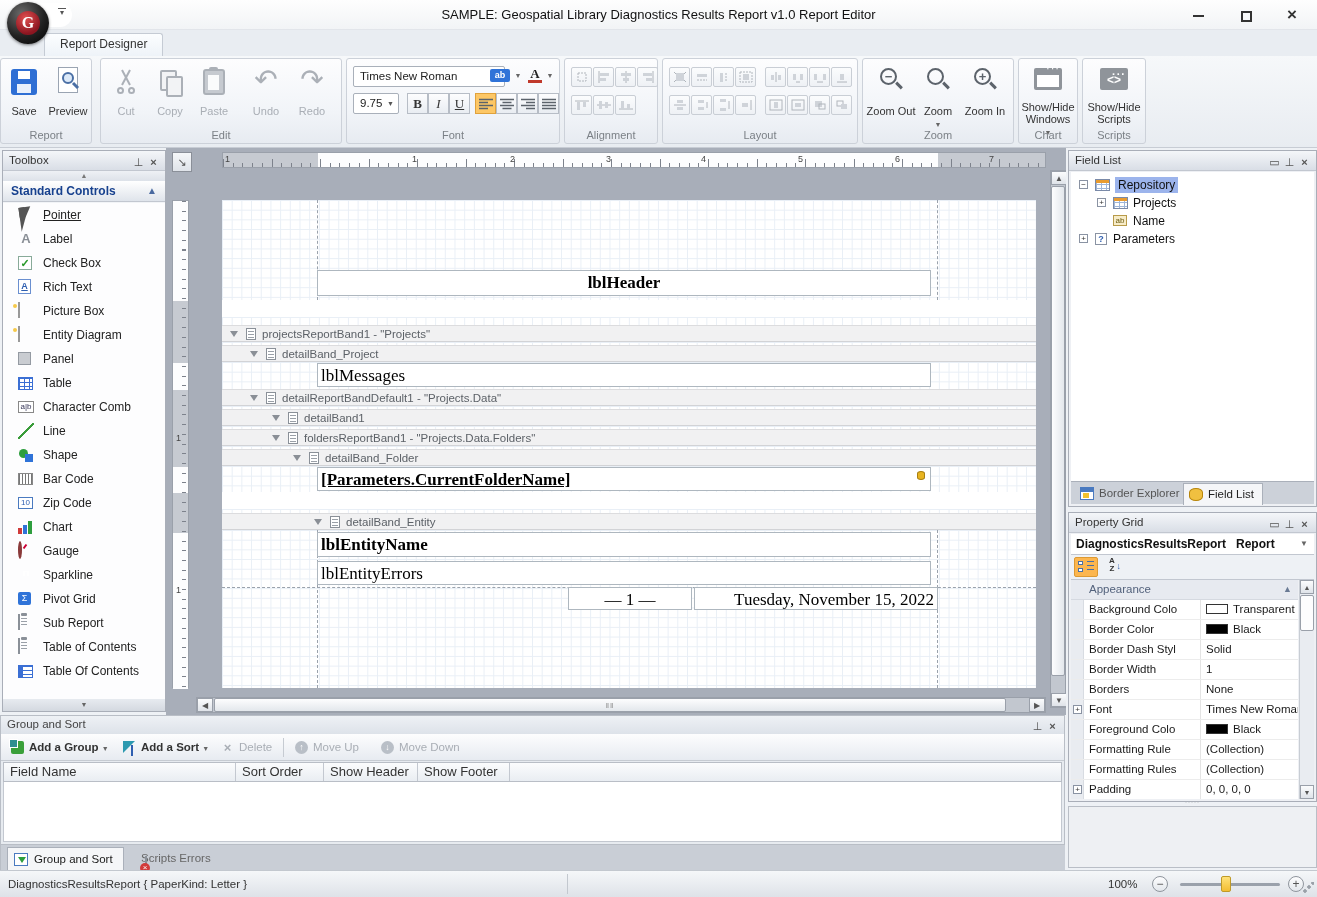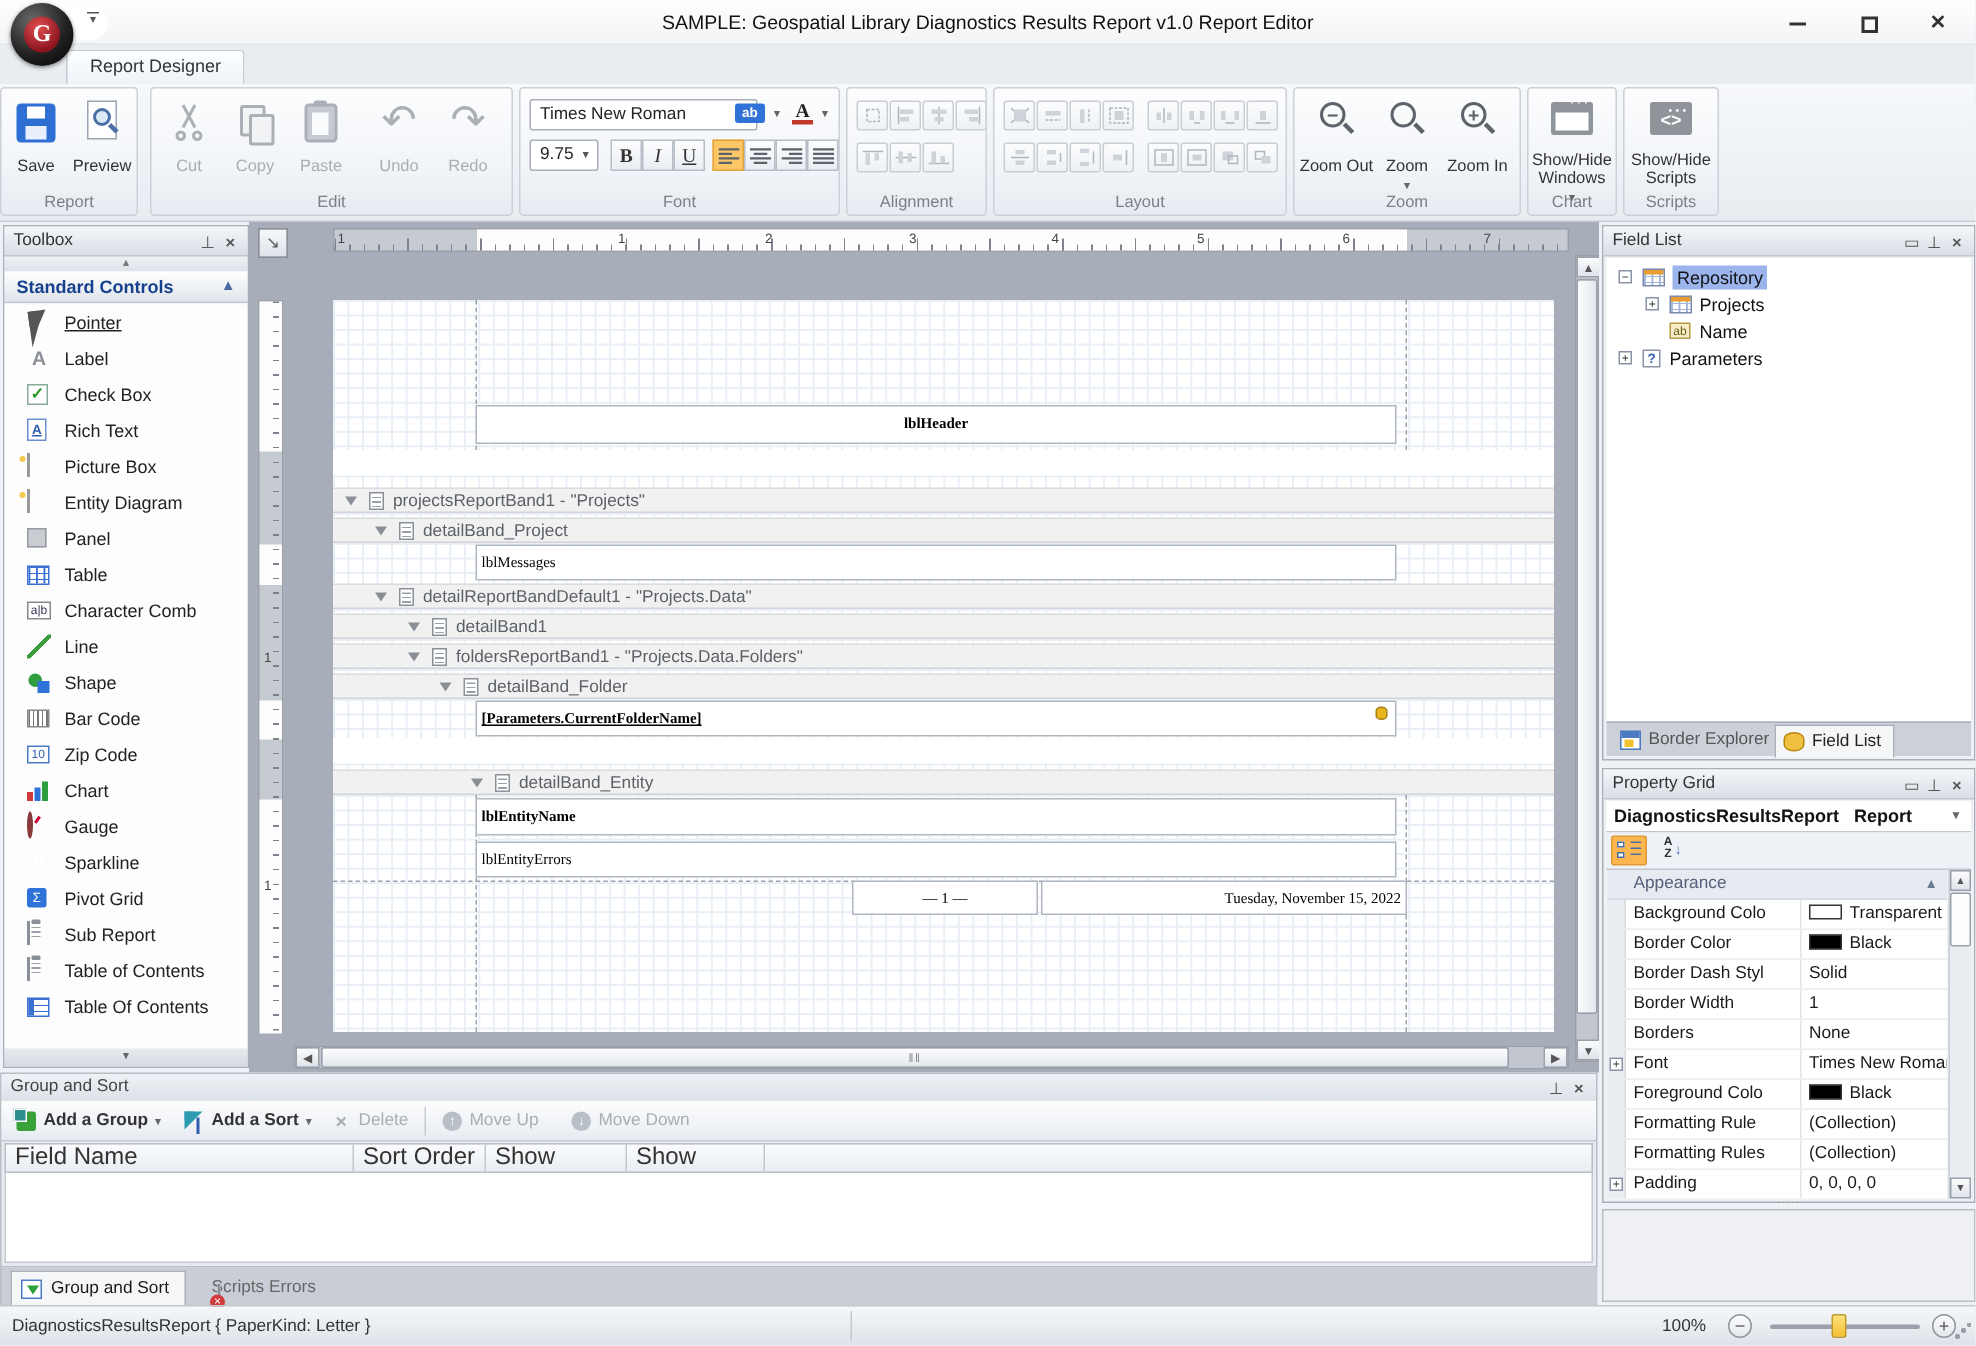--- a/index.html
+++ b/index.html
@@ -158,21 +158,21 @@
   background-image:linear-gradient(to right,#e9eff6 1px,transparent 1px),linear-gradient(to bottom,#e9eff6 1px,transparent 1px);
   background-size:9.7px 9.7px; }
 .mline { position:absolute; top:0; bottom:0; width:0; border-left:1px dashed #9aa2ac; }
 .ml-l { left:95px; } .ml-r { left:715px; }
 .bandstrip { position:absolute; left:0; width:814px; height:17px; background:#f1f1f2; border-top:1px solid #dcdcde; border-bottom:1px solid #d2d3d6; }
 .bandstrip .tri { position:absolute; top:5px; width:0; height:0; border-left:4px solid transparent; border-right:4px solid transparent; border-top:6px solid #8a8f96; }
 .bandstrip .bic { position:absolute; top:2px; width:10px; height:12px; border:1px solid #8a9098; background:#fff; }
 .bandstrip .bic:before { content:""; position:absolute; left:1px; top:2px; width:6px; height:7px;
   background:repeating-linear-gradient(to bottom,#9aa0a8 0 1px,transparent 1px 3px); }
 .bandstrip .bname { position:absolute; top:2px; font-size:11.5px; color:#5c6167; white-space:nowrap; }
-.ctl { position:absolute; background:#fff; border:1px solid #aeb7bf; font-family:"Liberation Serif","DejaVu Serif",serif; font-size:10px; color:#000; line-height:23px; white-space:nowrap; overflow:hidden; }
+.ctl { position:absolute; background:#fff; border:1px solid #aeb7bf; font-family:"Liberation Serif","DejaVu Serif",serif; font-size:17px; color:#000; line-height:23px; white-space:nowrap; overflow:hidden; }
 .ctl.b { font-weight:bold; }
 .ctl.u { text-decoration:underline; }
 .ctl .pad { padding:0 3px; }
 .dbicon { position:absolute; right:5px; top:3px; width:8px; height:9px; background:#e8b420; border:1px solid #a87f10; border-radius:50% / 30%; }
 .dashh { position:absolute; left:0; width:814px; height:0; border-top:1px dashed #9aa2ac; }
 
 
 #hscroll { position:absolute; left:30px; top:549px; width:850px; height:16px; background:#c2c7cf; border:1px solid #9aa0aa; }
 .sbtn { position:absolute; top:0; width:16px; height:14px; background:linear-gradient(#fbfcfd,#dfe3e9); border:1px solid #9aa0aa; text-align:center; font-size:8px; color:#555; line-height:13px; }
 #hthumb { position:absolute; left:17px; top:0; width:792px; height:14px; background:linear-gradient(#fdfdfe,#e3e7ec); border:1px solid #9aa0aa; border-radius:2px; text-align:center; font-size:8px; color:#888; line-height:13px; letter-spacing:1px; }
@@ -234,21 +234,21 @@
 .gsbtn .bic { position:absolute; left:4px; top:4px; width:13px; height:13px; }
 .gsbtn.dis { color:#a9aeb5; }
 .gic-group { background:#3aa03a; border-radius:2px; }
 .gic-group:before { content:""; position:absolute; left:-2px; top:-2px; width:7px; height:7px; background:#2e8f8f; border:1px solid #fff; }
 .gic-sort { width:0 !important; height:0 !important; border-left:6px solid #2e9ab0; border-top:6px solid #2e9ab0; border-right:6px solid transparent; border-bottom:6px solid transparent; }
 .gic-sort:before { content:""; position:absolute; left:2px; top:-2px; width:2px; height:11px; background:#2f5fb0; }
 .gic-x { color:#a9aeb5; font-size:13px; font-weight:bold; line-height:13px; text-align:center; width:13px; }
 .gic-circ { background:#b9bfc7; border-radius:50%; color:#fff; font-size:9px; line-height:13px; text-align:center; width:13px; }
 .gs-sep { position:absolute; top:4px; width:1px; height:19px; background:#c6cbd2; }
 #gs-header { position:absolute; left:2px; top:46px; right:2px; height:20px; background:linear-gradient(#fbfcfd,#e9edf2); border:1px solid #b9bec6; }
-.gs-col { position:absolute; top:0; height:18px; line-height:18px; font-size:16px; color:#333; padding-left:6px; border-right:1px solid #c3c8d0; }
+.gs-col { position:absolute; top:0; height:18px; line-height:18px; font-size:13px; color:#333; padding-left:6px; border-right:1px solid #c3c8d0; }
 #gs-body { position:absolute; left:2px; top:66px; right:2px; bottom:2px; background:#fff; border:1px solid #c3c8d0; border-top:none; }
 
 
 #bottomtabs { position:absolute; left:0; top:845px; width:1065px; height:25px; background:#c9ced6; border-left:1px solid #b9bec6; }
 .btab { position:absolute; top:2px; height:23px; padding:0 10px 0 26px; line-height:22px; font-size:11.5px; color:#666; }
 .btab.active { background:#f5f6f8; border:1px solid #aab0ba; border-bottom:none; color:#1a1a1a; }
 .btabic { position:absolute; left:6px; top:5px; width:14px; height:13px; }
 .btic-gs { border:1px solid #4a7ac0; background:#fff; }
 .btic-gs:before { content:""; position:absolute; left:3px; top:3px; width:0; height:0; border-left:4px solid transparent; border-right:4px solid transparent; border-top:6px solid #2e9e3e; }
 .btic-se { border:1px solid #8a9098; background:#fff; position:relative; }

